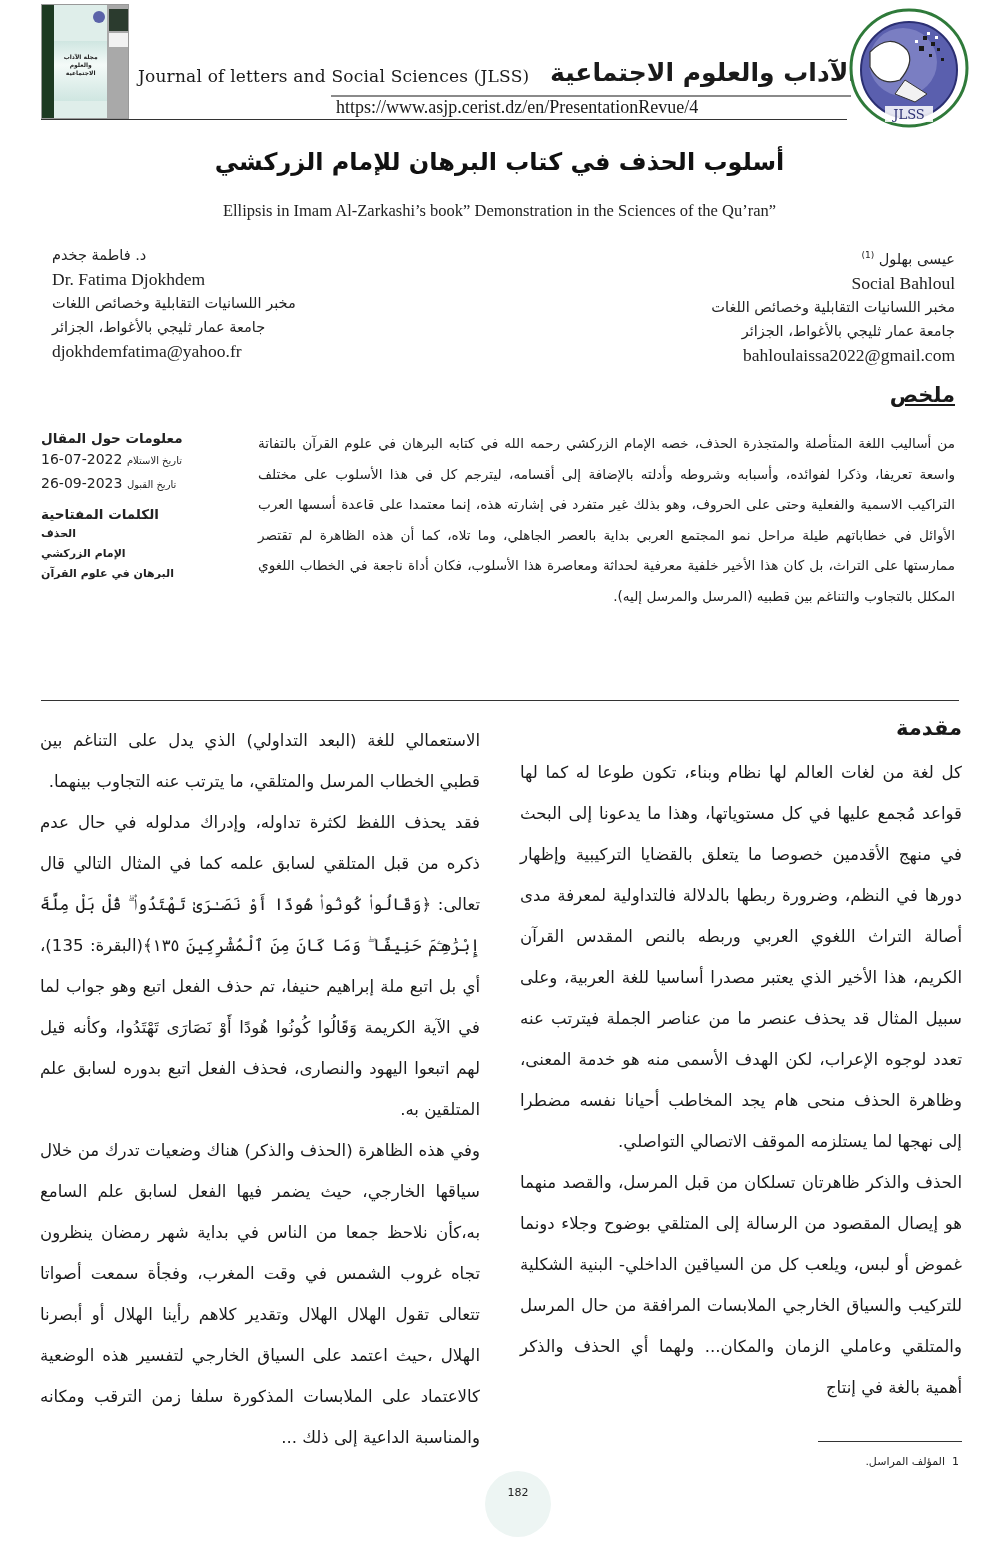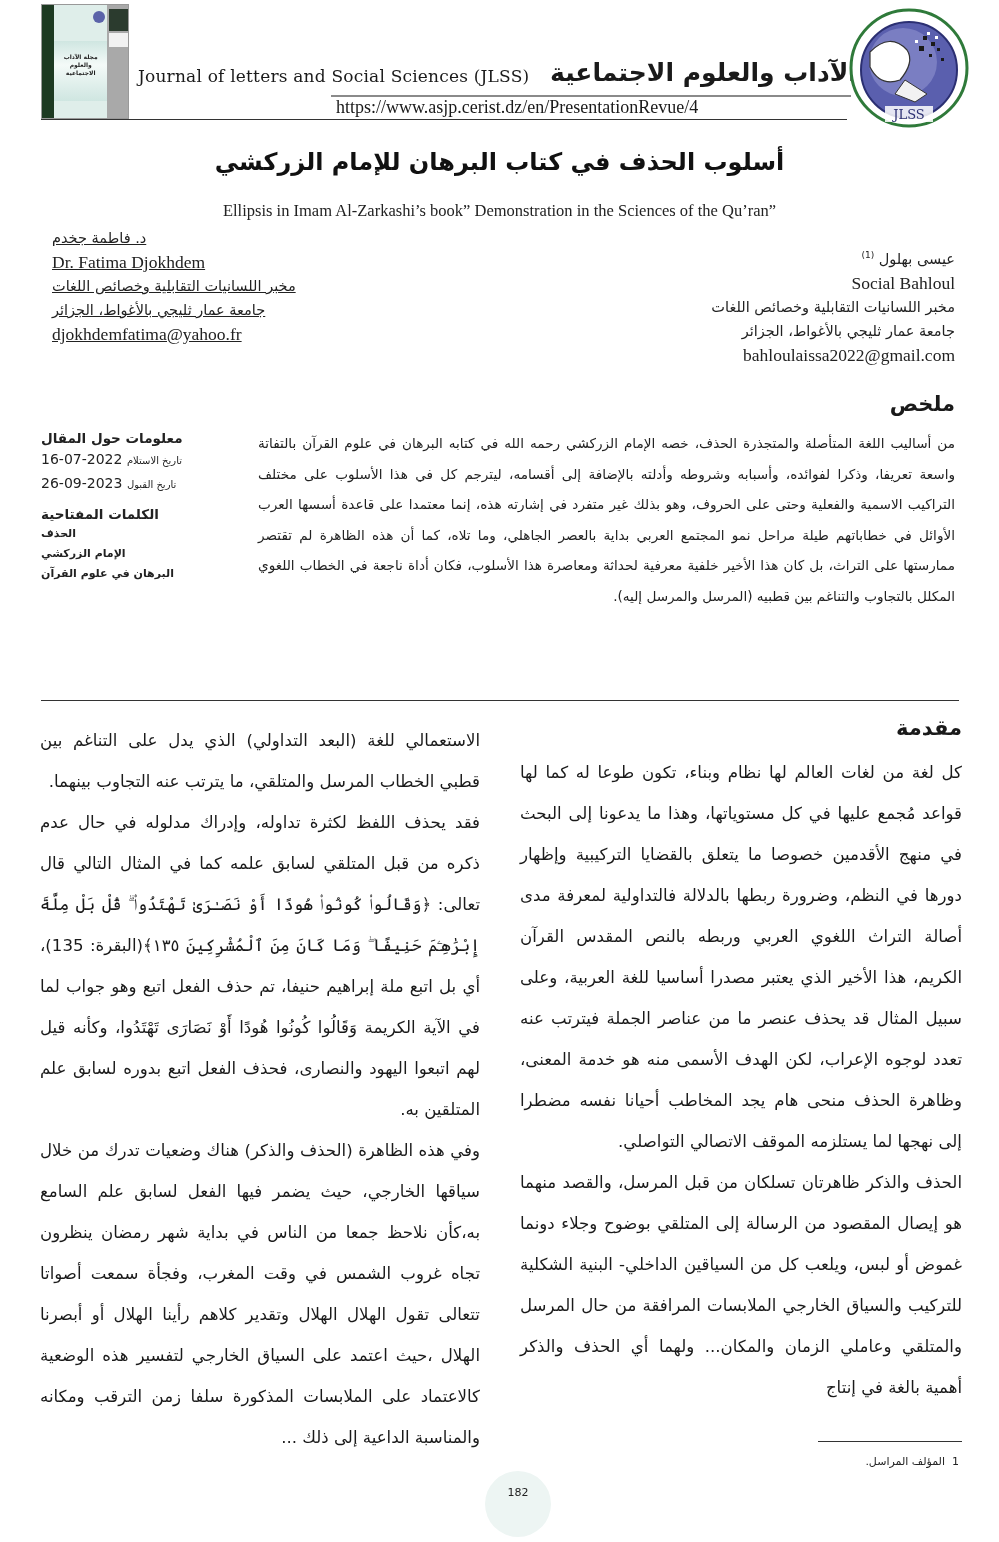--- a/index.html
+++ b/index.html
@@ -22,27 +22,27 @@
   .logo { left:845px; top:2px; width:130px; height:130px; }
 
   
   .title-ar { left:0; width:999px; top:148px; text-align:center; direction:rtl; font-family:"DejaVu Sans", sans-serif; font-weight:bold; font-size:24px; color:#111; }
   .title-en { left:0; width:999px; top:201px; text-align:center; font-family:"Liberation Serif", serif; font-size:16.5px; color:#222; }
 
   
   .author { font-family:"Liberation Serif", serif; font-size:17.5px; line-height:24px; color:#222; }
   .author .ar { font-family:"DejaVu Sans", sans-serif; font-size:14.5px; direction:rtl; }
   .author-right { right:44px; top:243px; text-align:right; width:420px; }
-  .author-left { left:52px; top:226px; text-align:left; width:330px;text-decoration:underline; }
+  .author-left { left:52px; top:243px; text-align:left; width:330px; }
   .author-left .ar { text-align:left; direction:rtl; unicode-bidi:plaintext; }
   .author-right .ar { text-align:right; }
   .sup { font-size:9px; vertical-align:super; }
 
   
-  .abs-head { right:44px; top:392px; font-family:"DejaVu Sans", sans-serif; font-weight:bold; font-size:21px; direction:rtl; }
+  .abs-head { right:44px; top:383px; font-family:"DejaVu Sans", sans-serif; font-weight:bold; font-size:21px; direction:rtl;text-decoration:underline; }
   .abs-body { left:258px; width:697px; top:428px; direction:rtl; text-align:justify; font-family:"DejaVu Sans", sans-serif; font-size:13.6px; line-height:30.5px; color:#222; }
   .info { left:41px; top:428px; width:200px; direction:rtl; text-align:left; font-family:"DejaVu Sans", sans-serif; color:#222; }
   .info .h { font-weight:bold; font-size:13.5px; line-height:20px; text-align:left; }
   .info .d { font-size:14px; line-height:22px; text-align:left; unicode-bidi:plaintext; }
   .info .d small { font-size:10px;margin-top:8px; }
   .info .kw { font-weight:bold; font-size:11px; line-height:20px; text-align:left; }
   .rule-mid { left:41px; top:700px; width:918px; height:0; border-top:1.5px solid #333; }
 
   
   .col { direction:rtl; text-align:justify; font-family:"DejaVu Sans", sans-serif; font-size:16.6px; line-height:41px; color:#1a1a1a; }

